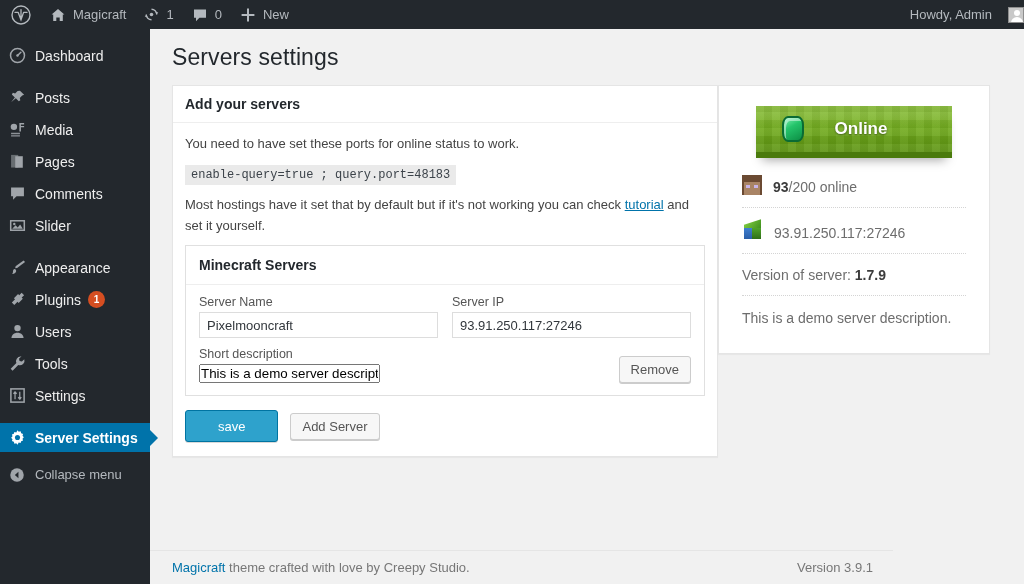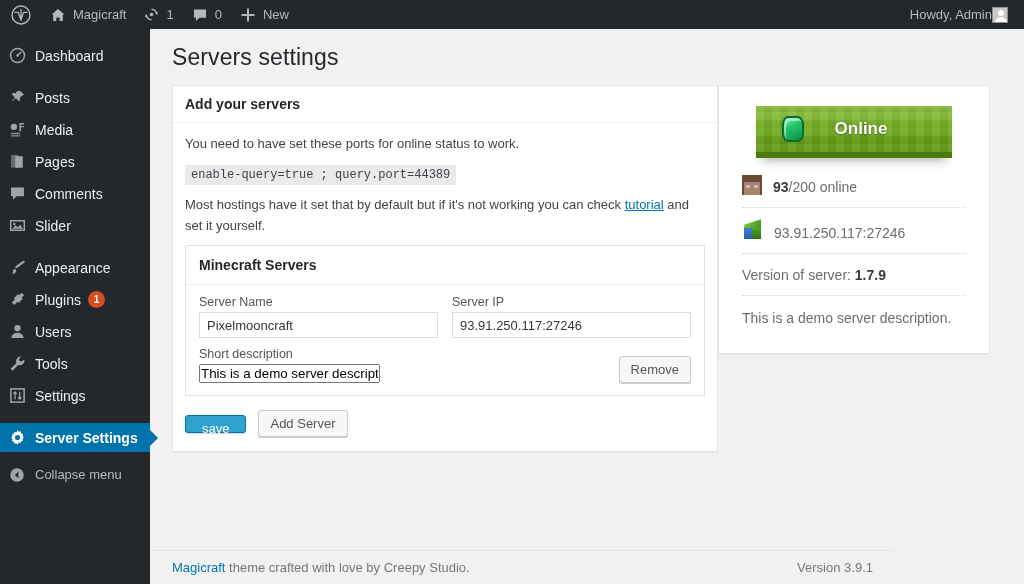--- a/index.html
+++ b/index.html
@@ -22,21 +22,21 @@
   }
   .ab-item {
     display: flex; align-items: center; gap: 7px;
     height: 29px; padding: 0 9px;
     color: #b4b9be; text-decoration: none;
     white-space: nowrap;
   }
   .ab-item .lbl { font-size: 13px; line-height: 1; }
   #ab-wp-logo { padding: 0 10px 0 11px; }
   .ab-spacer { flex: 1 1 auto; }
-  #ab-howdy { padding-right: 16px; gap: 0; }
+  #ab-howdy { padding-right: 0; gap: 16px; }
   .avatar-box {
     width: 16px; height: 16px; background: #c9c9c9;
     border: 1px solid #8e8e8e; position: relative; overflow: hidden;
   }
   .avatar-box::before {
     content: ""; position: absolute; left: 5px; top: 2px;
     width: 6px; height: 6px; border-radius: 50%; background: #fff;
   }
   .avatar-box::after {
     content: ""; position: absolute; left: 2px; top: 9px;
@@ -181,23 +181,23 @@
   }
   #footer-buttons {
     display: flex; align-items: center; gap: 12px;
     margin-top: 14px;
   }
   #save-button {
     background: #2ea2cc;
     border: 1px solid #0074a2;
     color: #fff;
     border-radius: 3px;
-    padding: 5px 16px;
+    padding: 5px 32px;
     box-shadow: 0 1px 0 rgba(0,0,0,.15);
-    height: 18px;
+    height: 32px;
   }
 
   
   #side-widget {
     width: 272px; flex: 0 0 272px;
     background: #fff;
     border: 1px solid #e5e5e5;
     box-shadow: 0 1px 1px rgba(0,0,0,.04);
     padding: 20px 23px 24px 23px;
   }
@@ -509,21 +509,21 @@
 
   <div id="content-cols">
 
     <div id="main-box">
       <div id="main-box-header">Add your servers</div>
 
       <div id="main-box-body">
 
         <p class="para">You need to have set these ports for online status to work.</p>
 
-        <code class="codeblock">enable-query=true ; query.port=44389</code>
+        <code class="codeblock">enable-query=true ; query.port=48183</code>
 
         <p class="para"><span>Most hostings have it set that by default but if it's not working you can check </span><a class="inline-link" href="#">tutorial</a><span> and set it yourself.</span></p>
 
         <div id="servers-panel">
           <div id="servers-panel-header">Minecraft Servers</div>
 
           <div class="server-row">
             <div class="field-grid">
 
               <div class="field">

